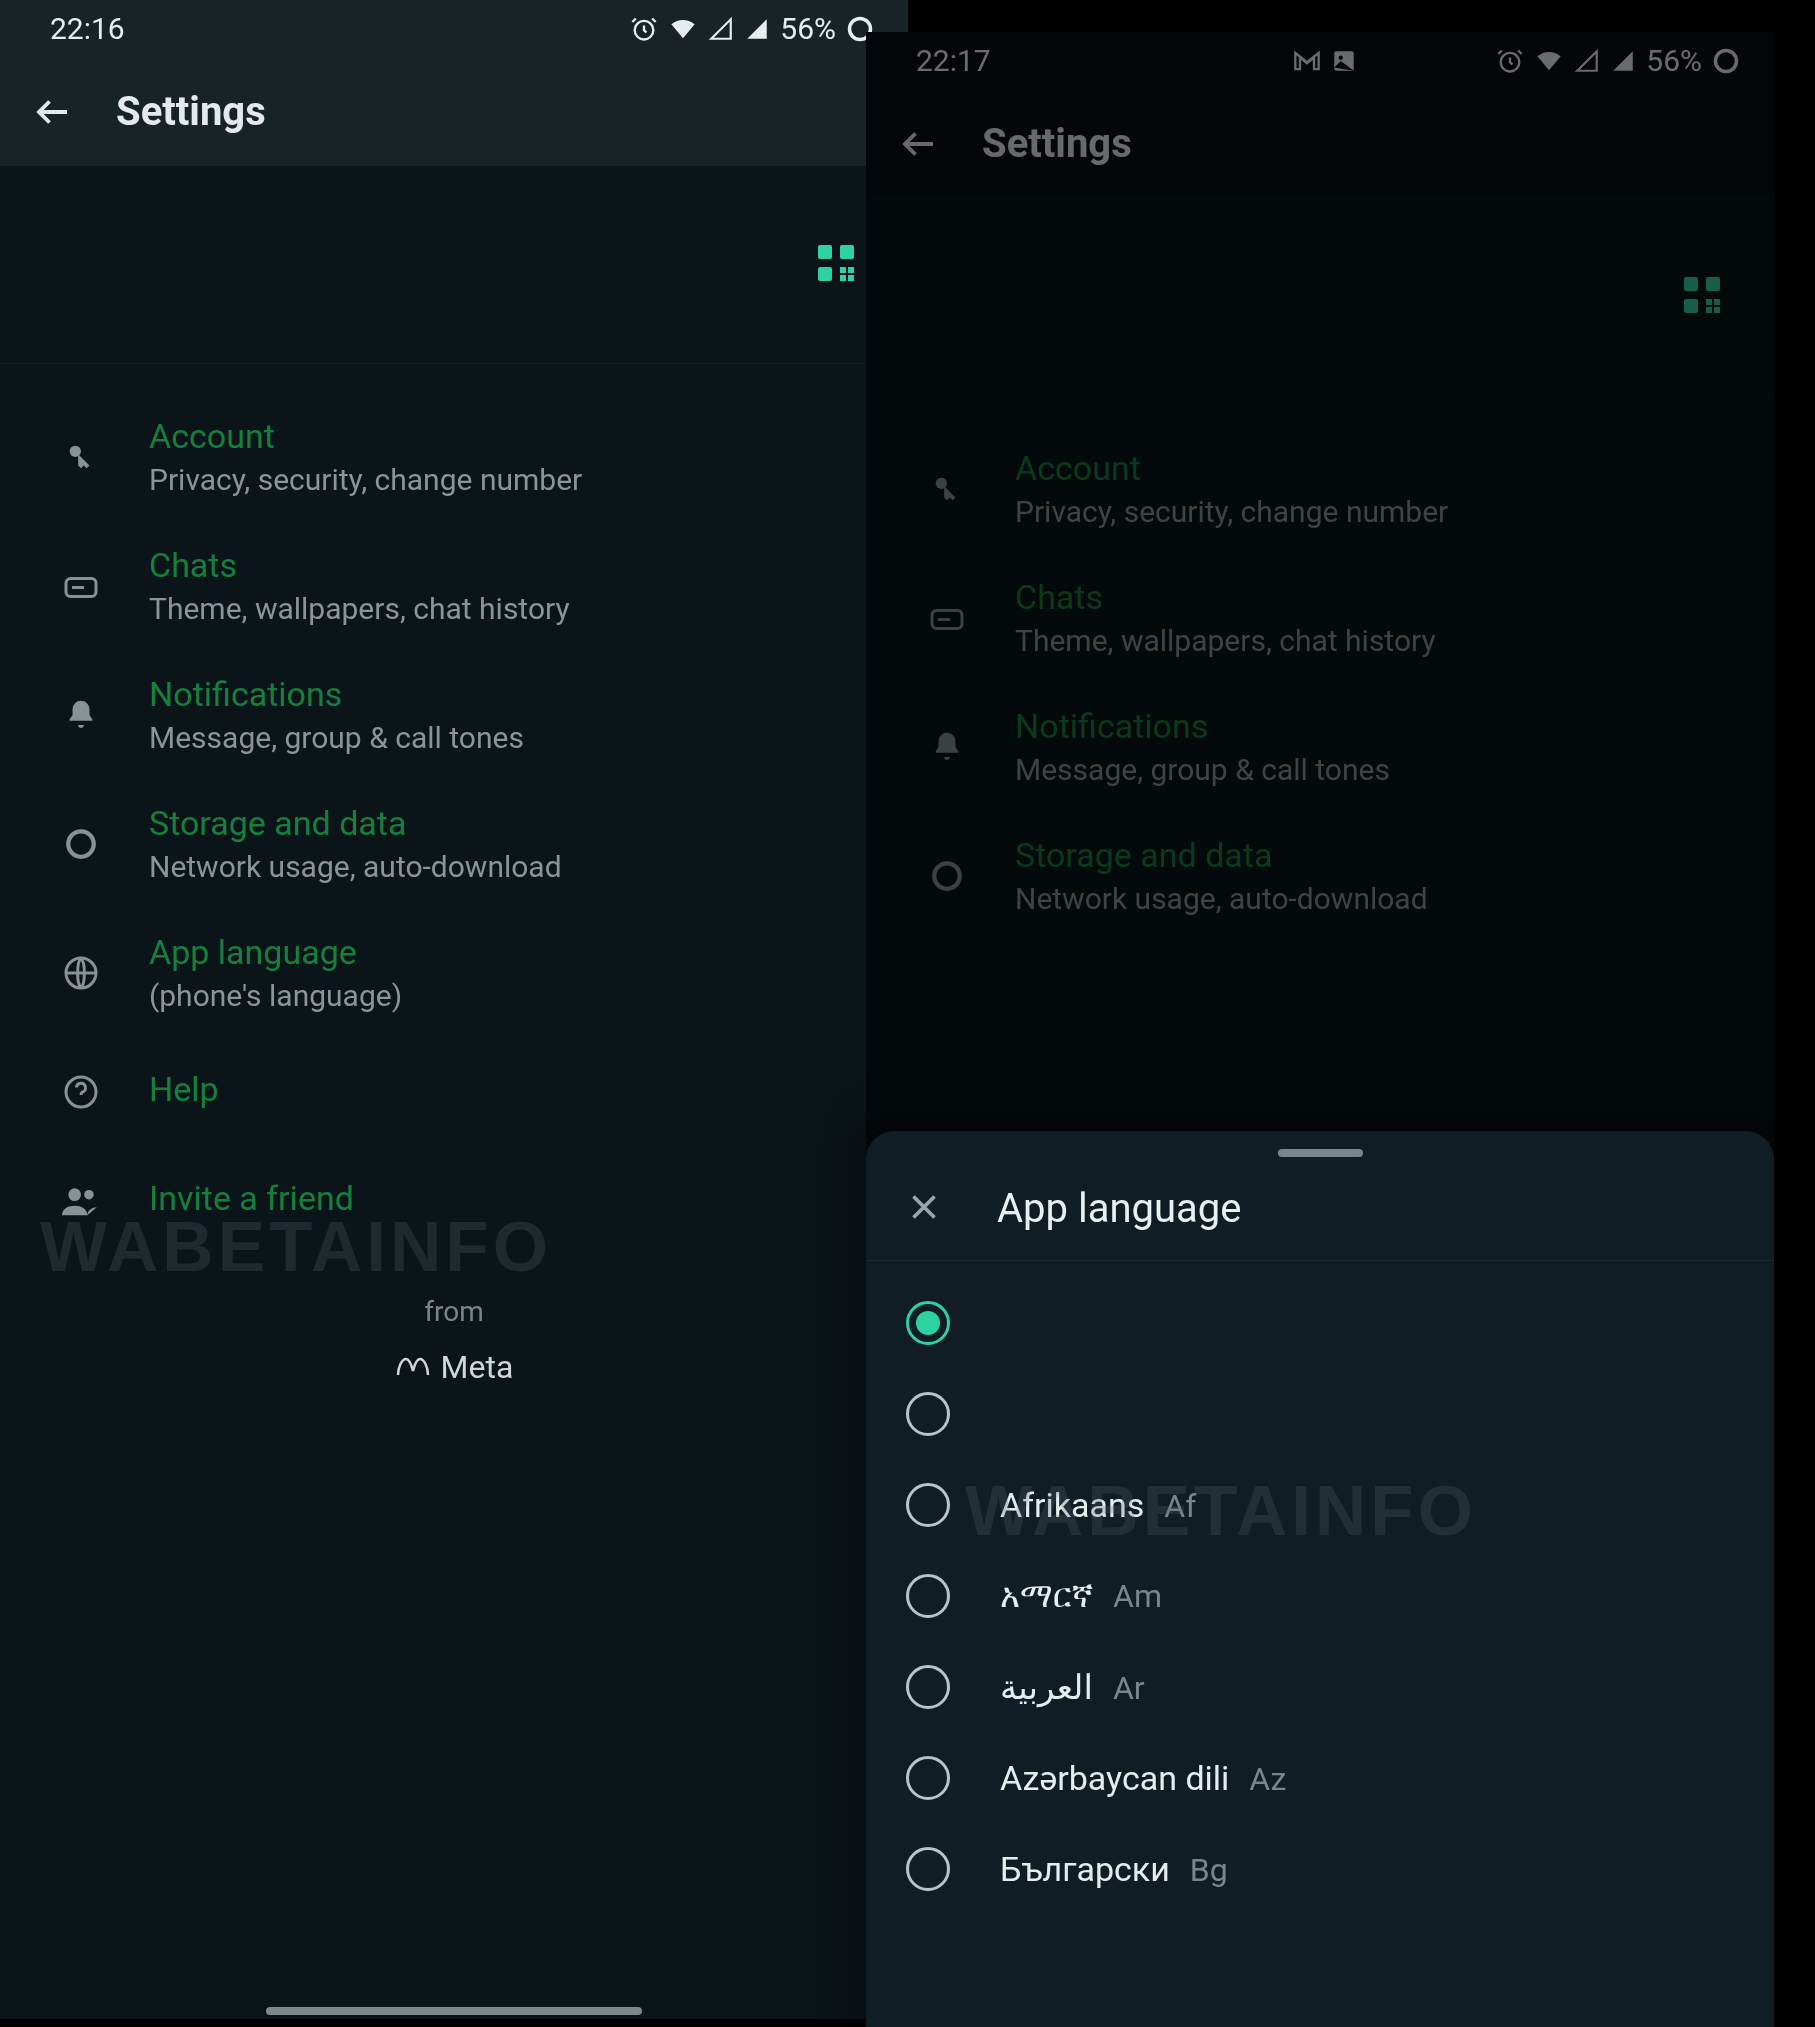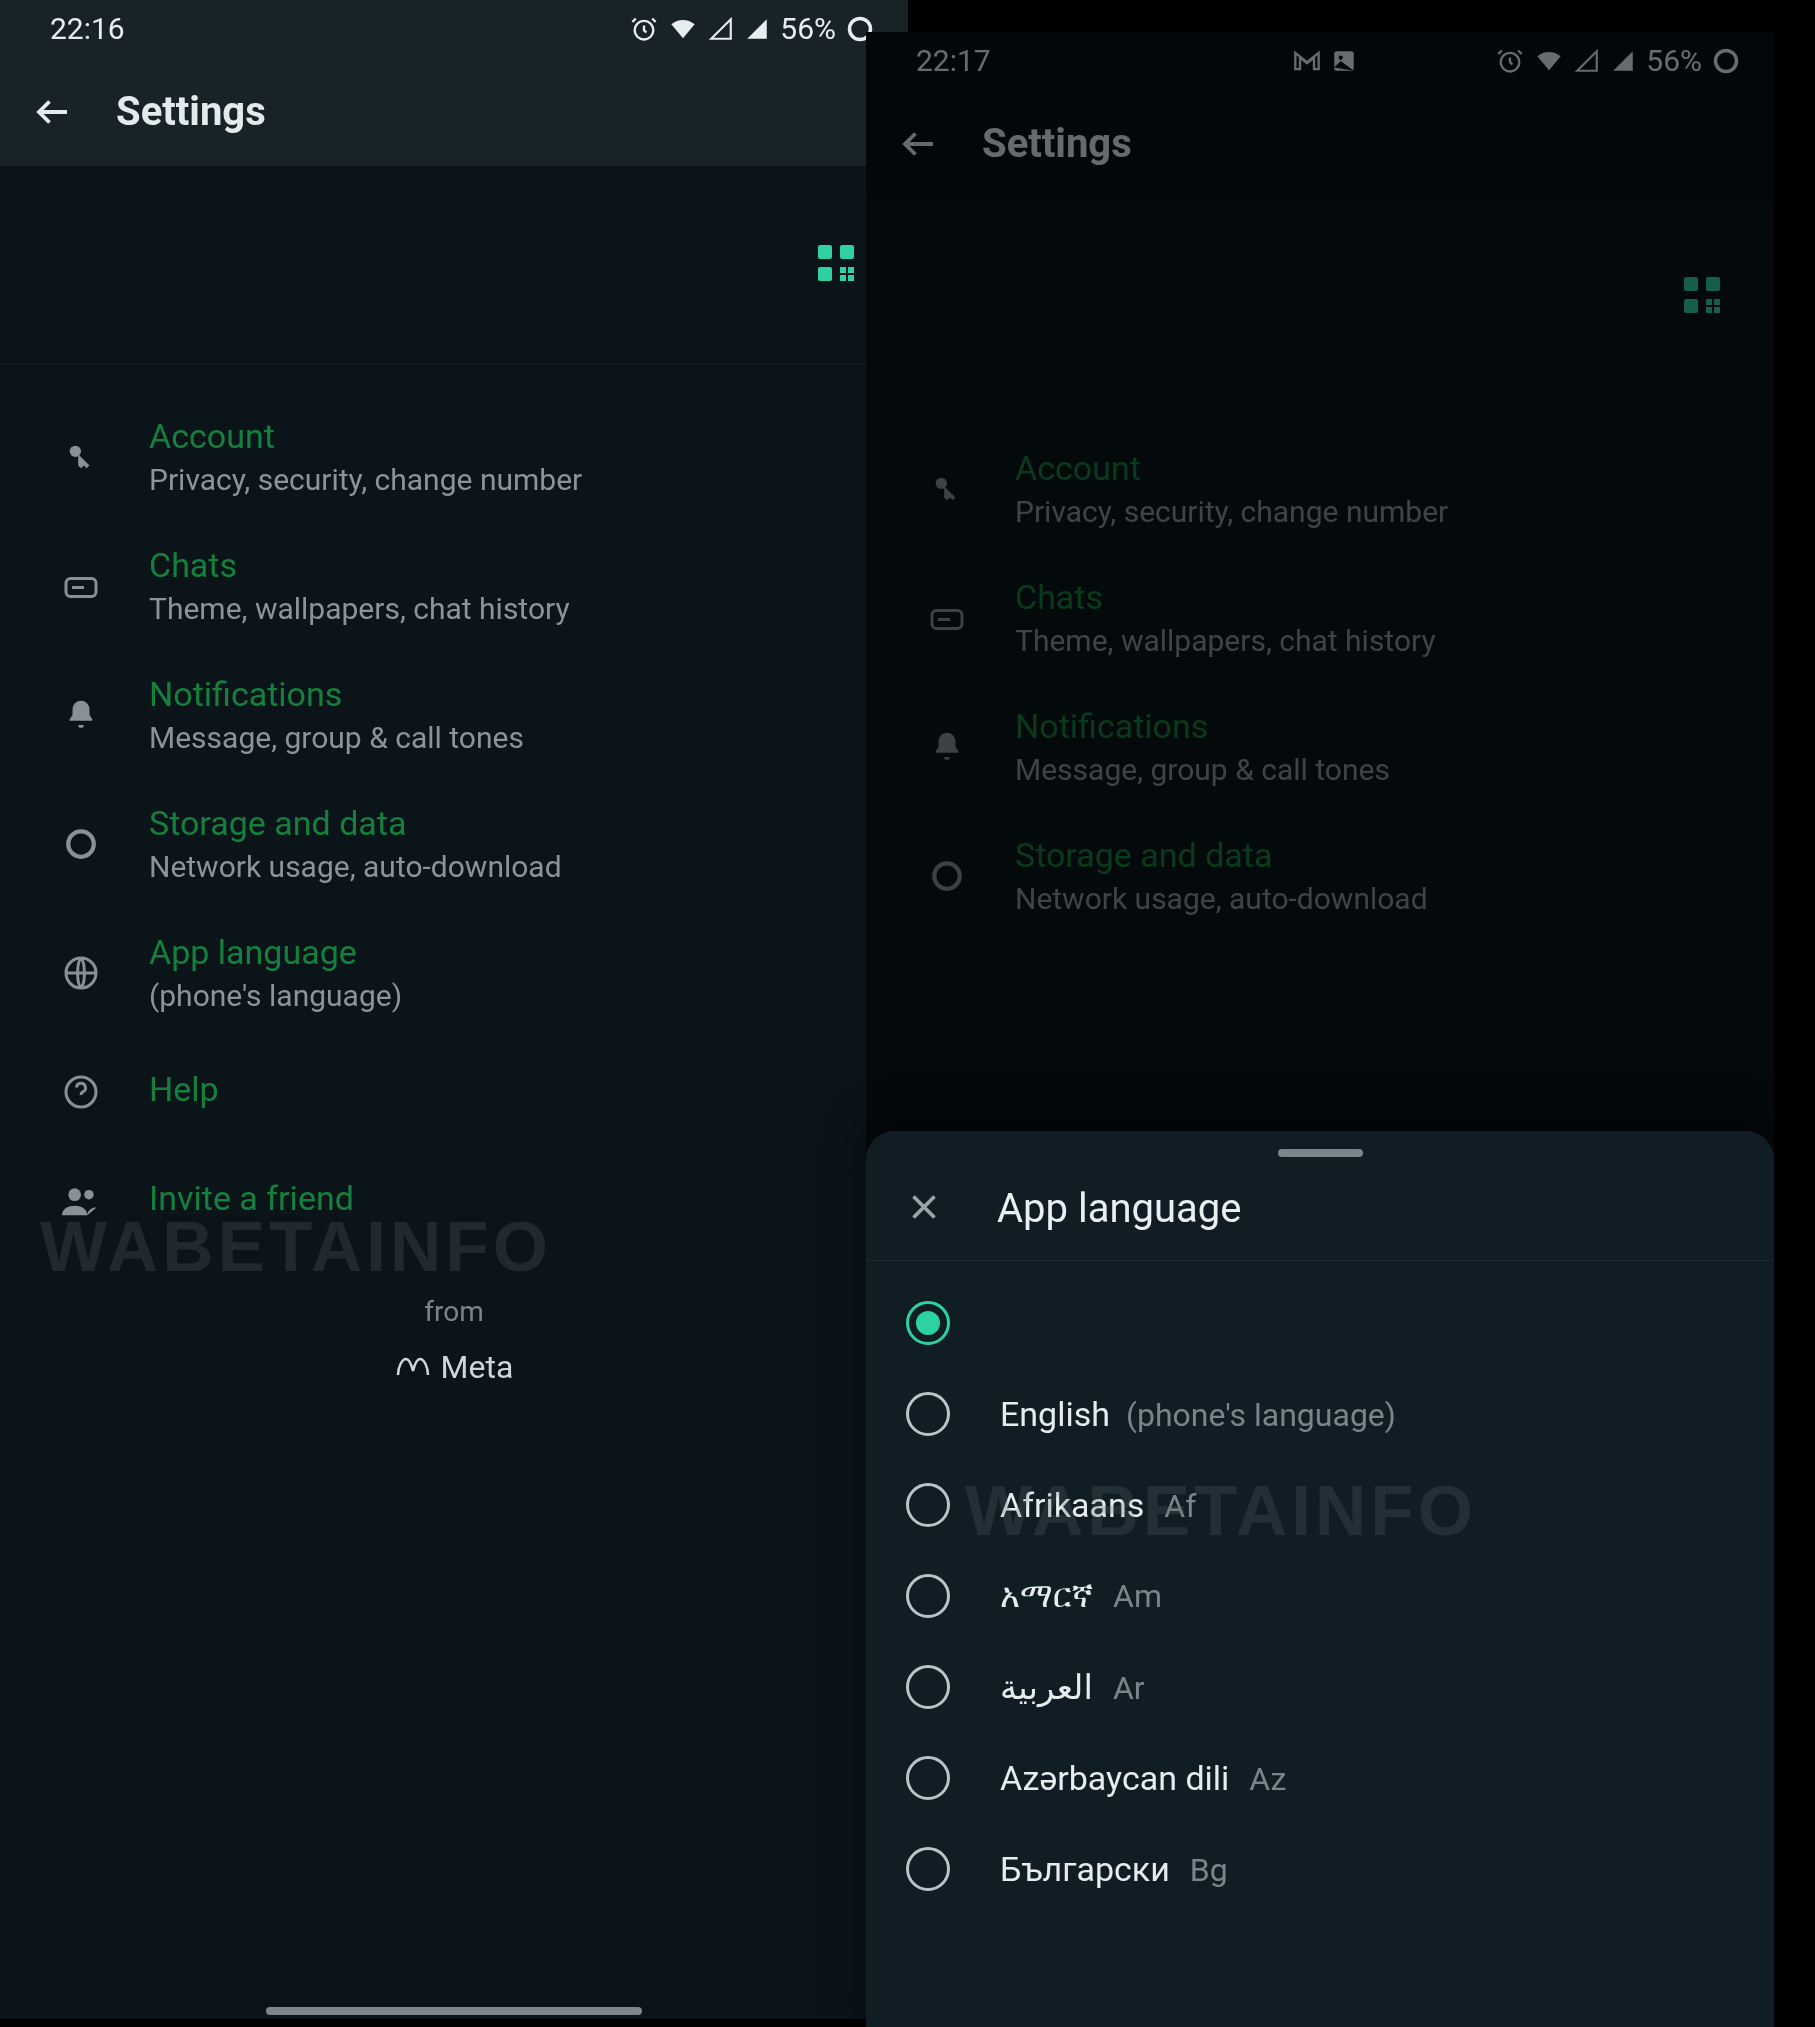--- a/index.html
+++ b/index.html
@@ -326,24 +326,20 @@
       </span>
       <span class="sheet-title">App language</span>
     </div>
     <div class="opts">
       <div class="opt">
         <span class="radio filled"></span>
         <span class="label"></span>
       </div>
       <div class="opt">
         <span class="radio"></span>
-        <span>
-          <span class="label">English</span>
-          <span class="sub paren">(phone's language)</span>
-        </span>
       </div>
       <div class="opt">
         <span class="radio"></span>
         <span>
           <span class="label">Afrikaans</span>
           <span class="sub">Af</span>
         </span>
       </div>
       <div class="opt">
         <span class="radio"></span>

